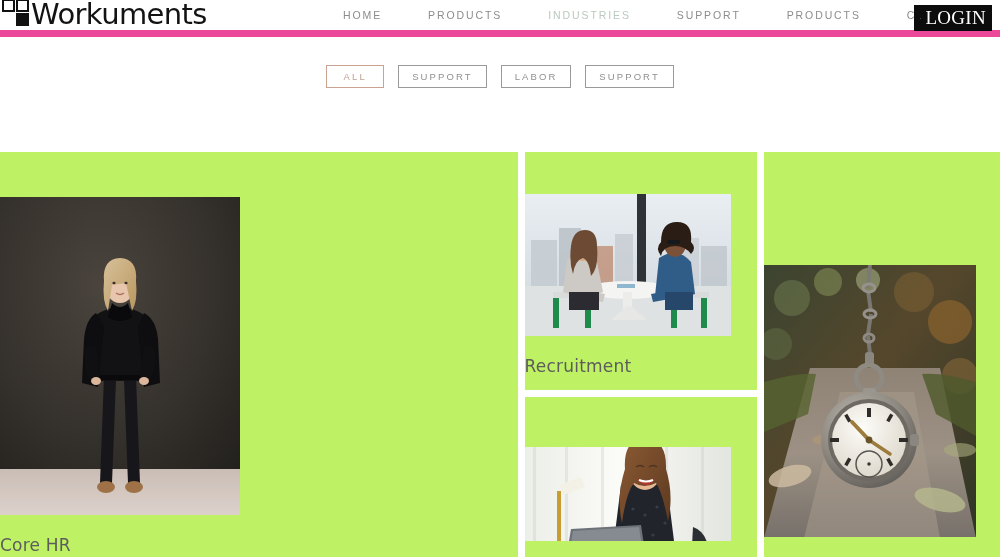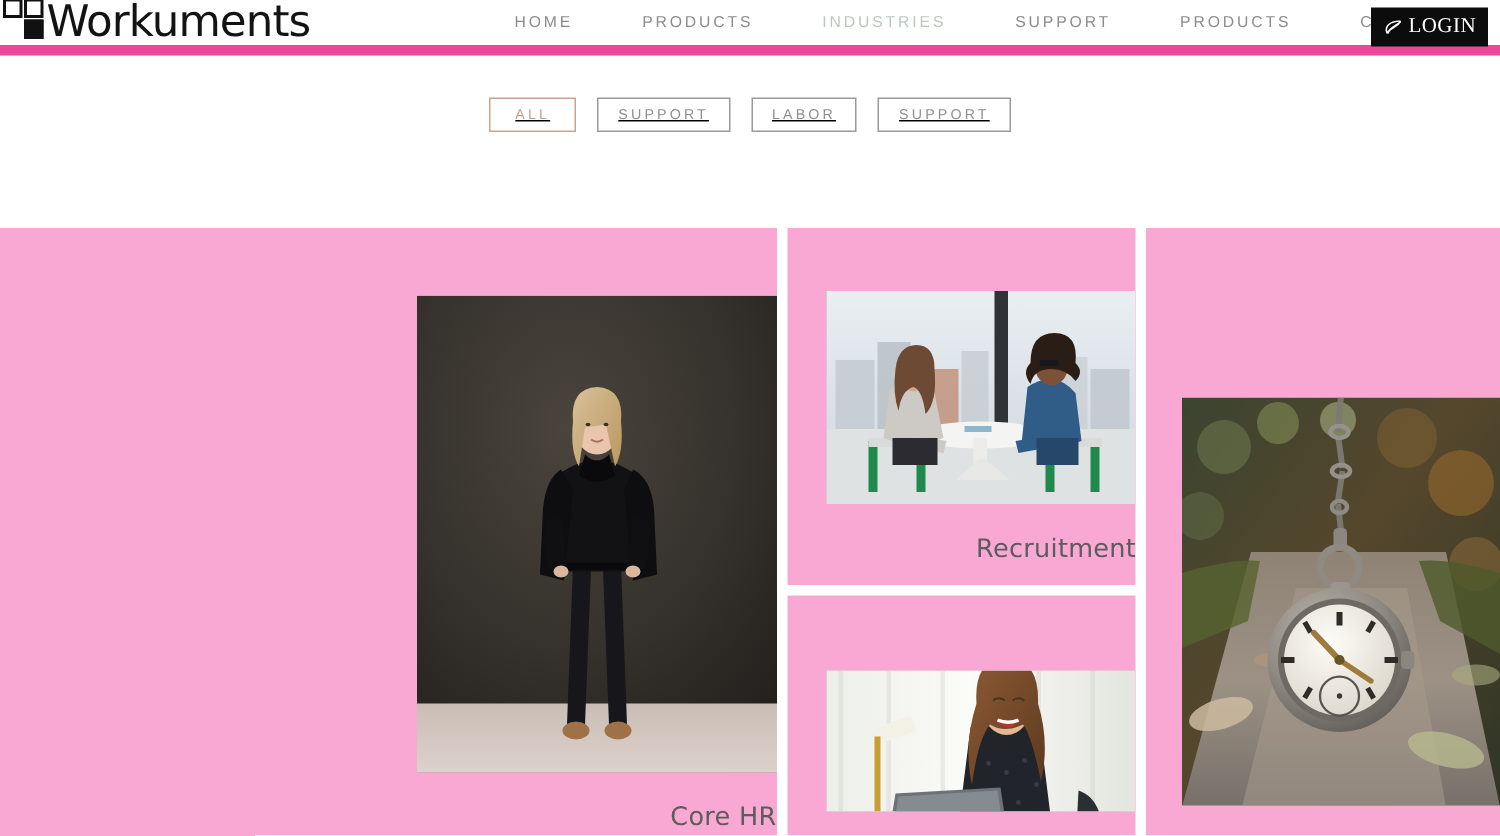--- a/index.html
+++ b/index.html
@@ -83,37 +83,36 @@
     top: 5px;
     width: 78px;
     height: 26px;
     background: #0c0c0c;
     color: #ffffff;
     display: flex;
     align-items: center;
     justify-content: center;
     gap: 4px;
     font-family: "Liberation Serif", serif;
-    font-size: 14px;
+    font-size: 19px;
     letter-spacing: 0.3px;
     cursor: pointer;
     border: none;
   }
   .leaf-icon { display: block; width: 13px; height: 13px; }
 
   
   .filter-bar {
     height: 115px;
     background: #ffffff;
     display: flex;
     align-items: flex-start;
     justify-content: center;
     padding-top: 28px;
     gap: 14px;
-    text-decoration: underline;
   }
   .filter-btn {
     height: 23px;
     min-width: 58px;
     padding: 0 13px;
     border: 1px solid #9a9a9a;
     background: #ffffff;
     color: #909090;
     font-size: 9.5px;
     letter-spacing: 2.1px;
@@ -135,24 +134,24 @@
     gap: 7px;
     height: 405px;
     align-items: flex-start;
   }
   .col { display: flex; flex-direction: column; gap: 7px; }
   .col-1 { width: 547px; }
   .col-2 { width: 246px; }
   .col-3 { width: 249px; }
 
   .card {
-    background: #f9a8d4;
+    background: #bef264;
     display: flex;
     flex-direction: column;
-    align-items: flex-end;
+    align-items: flex-start;
     overflow: hidden;
   }
   .card-1 { height: 405px; padding-top: 45px; }
   .card-2 { height: 238px; padding-top: 42px; }
   .card-3 { height: 160px; padding-top: 50px; }
   .card-4 { height: 405px; padding-top: 113px; }
 
   .card-img {
     display: block;
     overflow: hidden;

